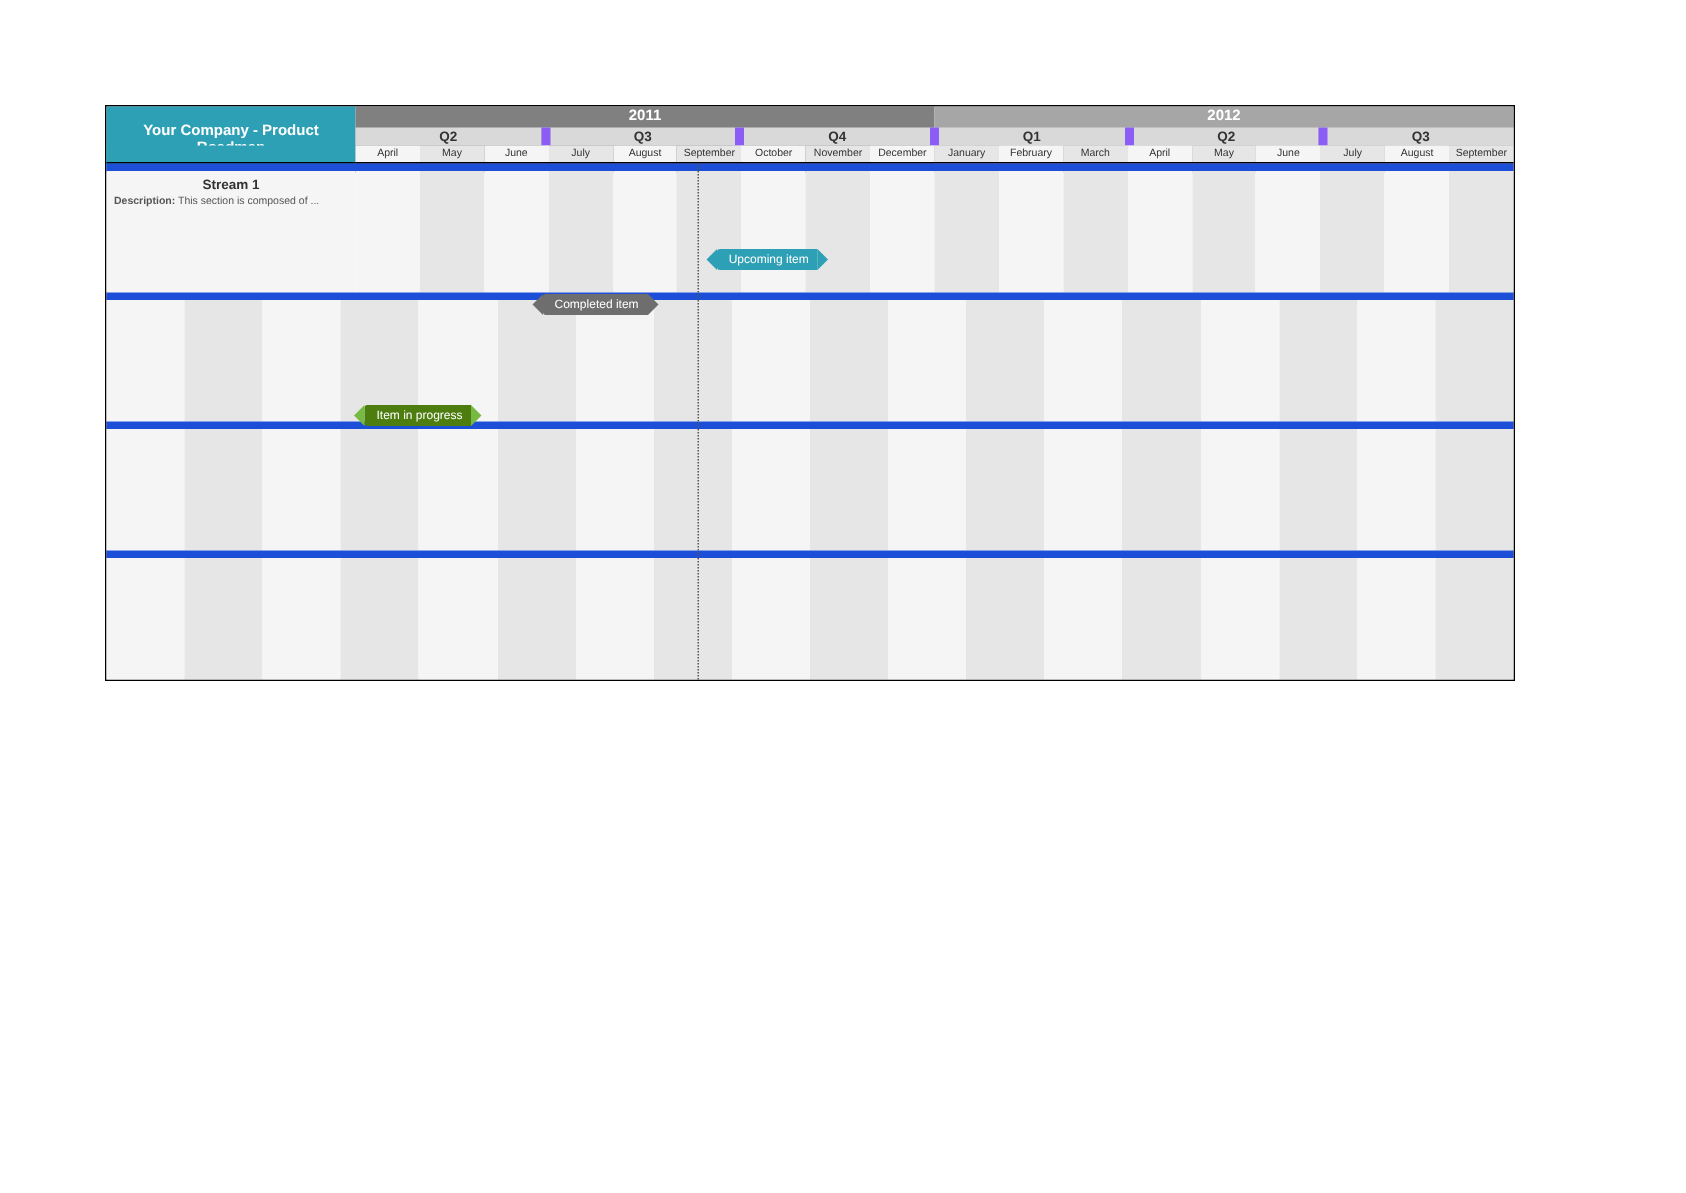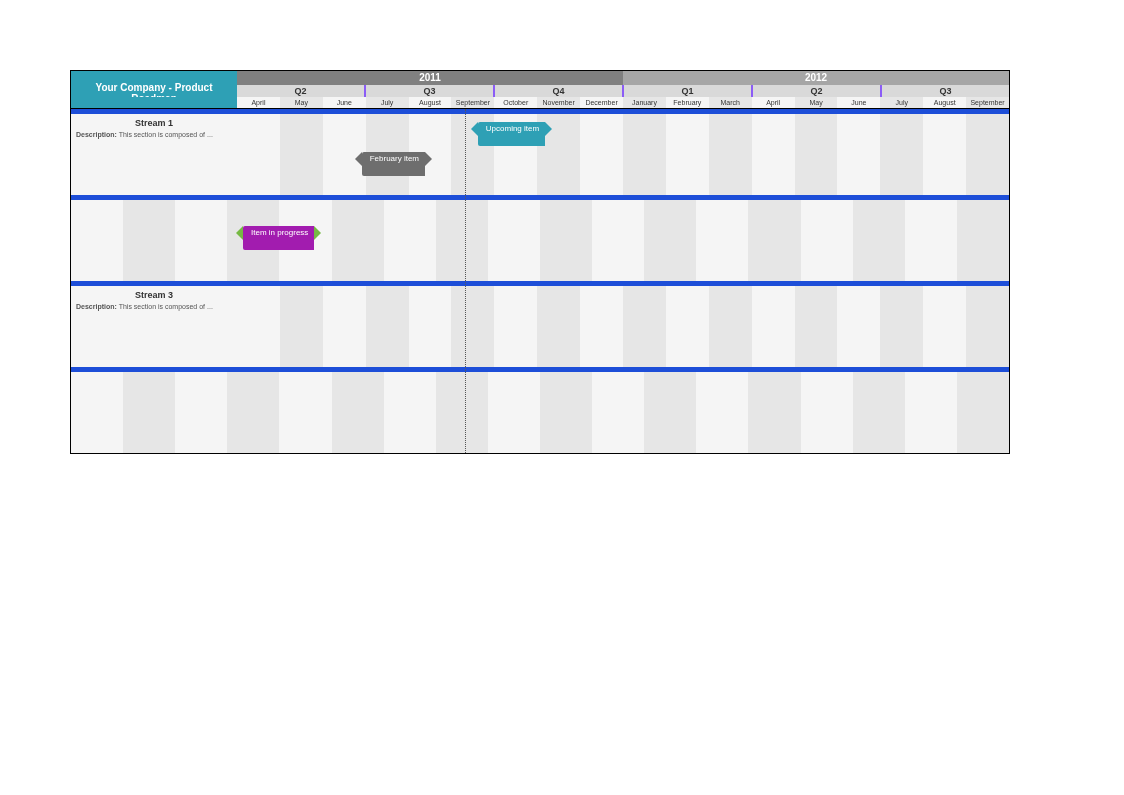--- a/index.html
+++ b/index.html
@@ -51,21 +51,21 @@
   .year-2012 { background: #a6a6a6; }
   .quarters-cell { flex: 1; display: flex; }
   .quarter {
     flex: 1;
     text-align: center;
     background: #d9d9d9;
     color: #333;
     font-weight: bold;
     font-size: 9px;
     padding: 1px 0;
-    border-left: 2px solid #8b5cf6;
+    border-left: 6px solid #8b5cf6;
   }
   .quarter:first-child { border-left: none; }
   .months-cell { flex: 1; display: flex; border-bottom: 1px solid #000; }
   .month {
     flex: 1;
     text-align: center;
     font-size: 7px;
     padding: 2px 0;
     color: #333;
   }
@@ -113,28 +113,29 @@
     position: absolute;
     top: 0;
     bottom: 0;
     border-left: 1px dotted #555;
     z-index: 5;
   }
 
   
   .task {
     position: absolute;
-    height: 24px;
+    height: 14px;
     line-height: 14px;
     color: #fff;
     font-size: 8px;
     white-space: nowrap;
     padding: 0 6px 0 8px;
     border-radius: 2px 0 0 2px;
     z-index: 8;
+    margin-top: 44px;
   }
   .task::before {
     content: "";
     position: absolute;
     left: -7px;
     top: 0;
     width: 0; height: 0;
     border-top: 7px solid transparent;
     border-bottom: 7px solid transparent;
   }
@@ -146,21 +147,21 @@
     width: 0; height: 0;
     border-top: 7px solid transparent;
     border-bottom: 7px solid transparent;
   }
   .task.completed { background: #6e6e6e; }
   .task.completed::before { border-right: 7px solid #6e6e6e; }
   .task.completed::after  { border-left: 7px solid #6e6e6e; }
   .task.upcoming { background: #2ea0b5; }
   .task.upcoming::before { border-right: 7px solid #2ea0b5; }
   .task.upcoming::after  { border-left: 7px solid #2ea0b5; }
-  .task.progress { background: #a21caf; }
+  .task.progress { background: #4d7c0f; }
   .task.progress::before { border-right: 7px solid #76b943; }
   .task.progress::after  { border-left: 7px solid #76b943; }
 </style>
 </head>
 <body>
 
 <div class="page">
   <div class="roadmap">
 
     <div class="row">
@@ -235,21 +236,21 @@
             <div class="month-col alt"></div>
             <div class="month-col plain"></div>
             <div class="month-col alt"></div>
             <div class="month-col plain"></div>
             <div class="month-col alt"></div>
 
           <div class="task upcoming" style="left:calc(774px * 5.6 / 18); top:8px;">
             <span>Upcoming item</span>
           </div>
           <div class="task completed" style="left:calc(774px * 2.9 / 18); top:38px;">
-            <span>February item</span>
+            <span>Completed item</span>
           </div>
         </div>
       </div>
 
       <div class="stream">
         <div class="stream-body">
           <div class="month-col plain"></div>
             <div class="month-col alt"></div>
             <div class="month-col plain"></div>
             <div class="month-col alt"></div>
@@ -268,26 +269,20 @@
             <div class="month-col plain"></div>
             <div class="month-col alt"></div>
 
           <div class="task progress" style="left:calc(774px * 4.0 / 18); top:26px;">
             <span>Item in progress</span>
           </div>
         </div>
       </div>
 
       <div class="stream">
-        <div class="stream-left">
-          <div class="stream-name">Stream 3</div>
-          <div class="stream-desc">
-            <b>Description:</b> <span>This section is composed of ...</span>
-          </div>
-        </div>
         <div class="stream-body">
           <div class="month-col plain"></div>
             <div class="month-col alt"></div>
             <div class="month-col plain"></div>
             <div class="month-col alt"></div>
             <div class="month-col plain"></div>
             <div class="month-col alt"></div>
             <div class="month-col plain"></div>
             <div class="month-col alt"></div>
             <div class="month-col plain"></div>

